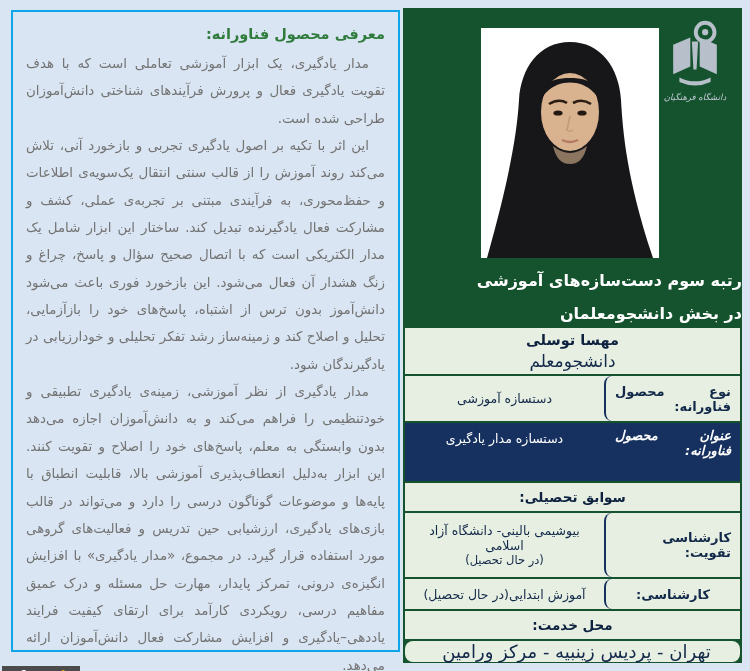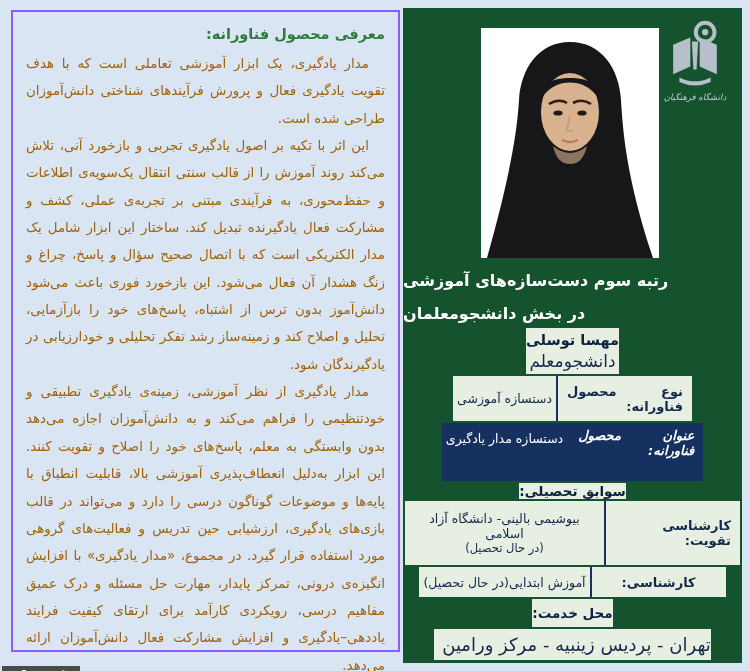--- a/index.html
+++ b/index.html
@@ -8,35 +8,35 @@
     width:750px;height:671px;
     background:#d9e5f2;
     font-family:"DejaVu Sans", sans-serif;
     overflow:hidden;
   }
 
   
   .intro-panel{
     position:absolute;left:11px;top:10px;
     width:389px;height:642px;
-    border:2px solid #8b5cf6;
+    border:2px solid #0ea5e9;
     box-sizing:border-box;
     padding:6px 13px 0 13px;
     direction:rtl;
     background:#d9e5f2;
   }
   .intro-heading{
     color:#2e7b3c;
     font-size:14.5px;
     font-weight:bold;
     margin:8px 0 8px 0;
   }
   .intro-panel p{
     margin:0;
-    color:#a16207;
+    color:#737373;
     font-size:13.4px;
     line-height:2.04;
     text-align:justify;
     text-indent:16px;
   }
 
   
   .profile-panel{
     position:absolute;left:403px;top:8px;
     width:339px;height:655px;
@@ -58,31 +58,31 @@
     margin-top:-2px;
   }
   .photo{
     position:absolute;top:20px;left:78px;
     width:178px;height:230px;
     background:#ffffff;
   }
   .award{
     position:absolute;top:256px;left:0;
     width:100%;
-    text-align:left;
+    text-align:right;
     color:#ffffff;
     font-weight:bold;
     font-size:16px;
     line-height:33px;
   }
 
   
   .ptable{
     position:absolute;top:320px;left:2px;right:2px;bottom:3px;
-    display:flex;flex-direction:column;gap:2px;align-items:center;
+    display:flex;flex-direction:column;gap:2px;
   }
   .prow{
     background:#e6efe2;
     box-sizing:border-box;
     color:#13294a;
     flex:0 0 auto;
   }
   .prow.navy{ background:#16315f; color:#ffffff; }
   .row-2col{ display:grid; grid-template-columns:136px 1fr; }
   .cell-label{
@@ -96,21 +96,21 @@
   }
   .prow.navy .cell-label{ border-inline-end-color:#16315f; color:#fff;font-style:italic; }
   .cell-value{
     display:flex;flex-direction:column;
     align-items:center;justify-content:center;
     text-align:center;
     font-size:12.5px;
     padding:2px 4px;
     box-sizing:border-box;
   }
-  .vcenter{ display:flex;flex-direction:column;align-items:center;justify-content:center; }
+  .vcenter{ display:flex;flex-direction:column;align-items:center;justify-content:center;border-radius:8px; }
   .name-cell{ height:46px; text-align:center; }
   .person-name{ font-weight:bold; font-size:14.5px; color:#0e2240; padding-top:4px; }
   .person-role{ font-size:17px; padding-top:3px; }
   .sec-header{
     text-align:center;font-weight:bold;font-size:13.5px;color:#0e2240;
     display:flex;align-items:center;justify-content:center;
   }
   .loc-row{ flex:1 1 auto; text-align:center; font-size:18px;padding-left:8px; }
   .note-line{ font-size:11.5px; }
 
@@ -196,21 +196,21 @@
       <div class="prow row-2col" style="height:45px">
         <div class="cell-label vcenter">نوع محصول فناورانه:</div>
         <div class="cell-value">دستسازه آموزشی</div>
       </div>
 
       <div class="prow navy row-2col" style="height:58px">
         <div class="cell-label">عنوان محصول فناورانه:</div>
         <div class="cell-value" style="justify-content:flex-start;padding-top:8px">دستسازه مدار یادگیری</div>
       </div>
 
-      <div class="prow sec-header" style="height:16px">سوابق تحصیلی:</div>
+      <div class="prow sec-header" style="height:28px">سوابق تحصیلی:</div>
 
       <div class="prow row-2col" style="height:64px">
         <div class="cell-label vcenter">کارشناسی تقویت:</div>
         <div class="cell-value">
           <div>بیوشیمی بالینی- دانشگاه آزاد اسلامی</div>
           <div class="note-line">(در حال تحصیل)</div>
         </div>
       </div>
 
       <div class="prow row-2col" style="height:30px">

